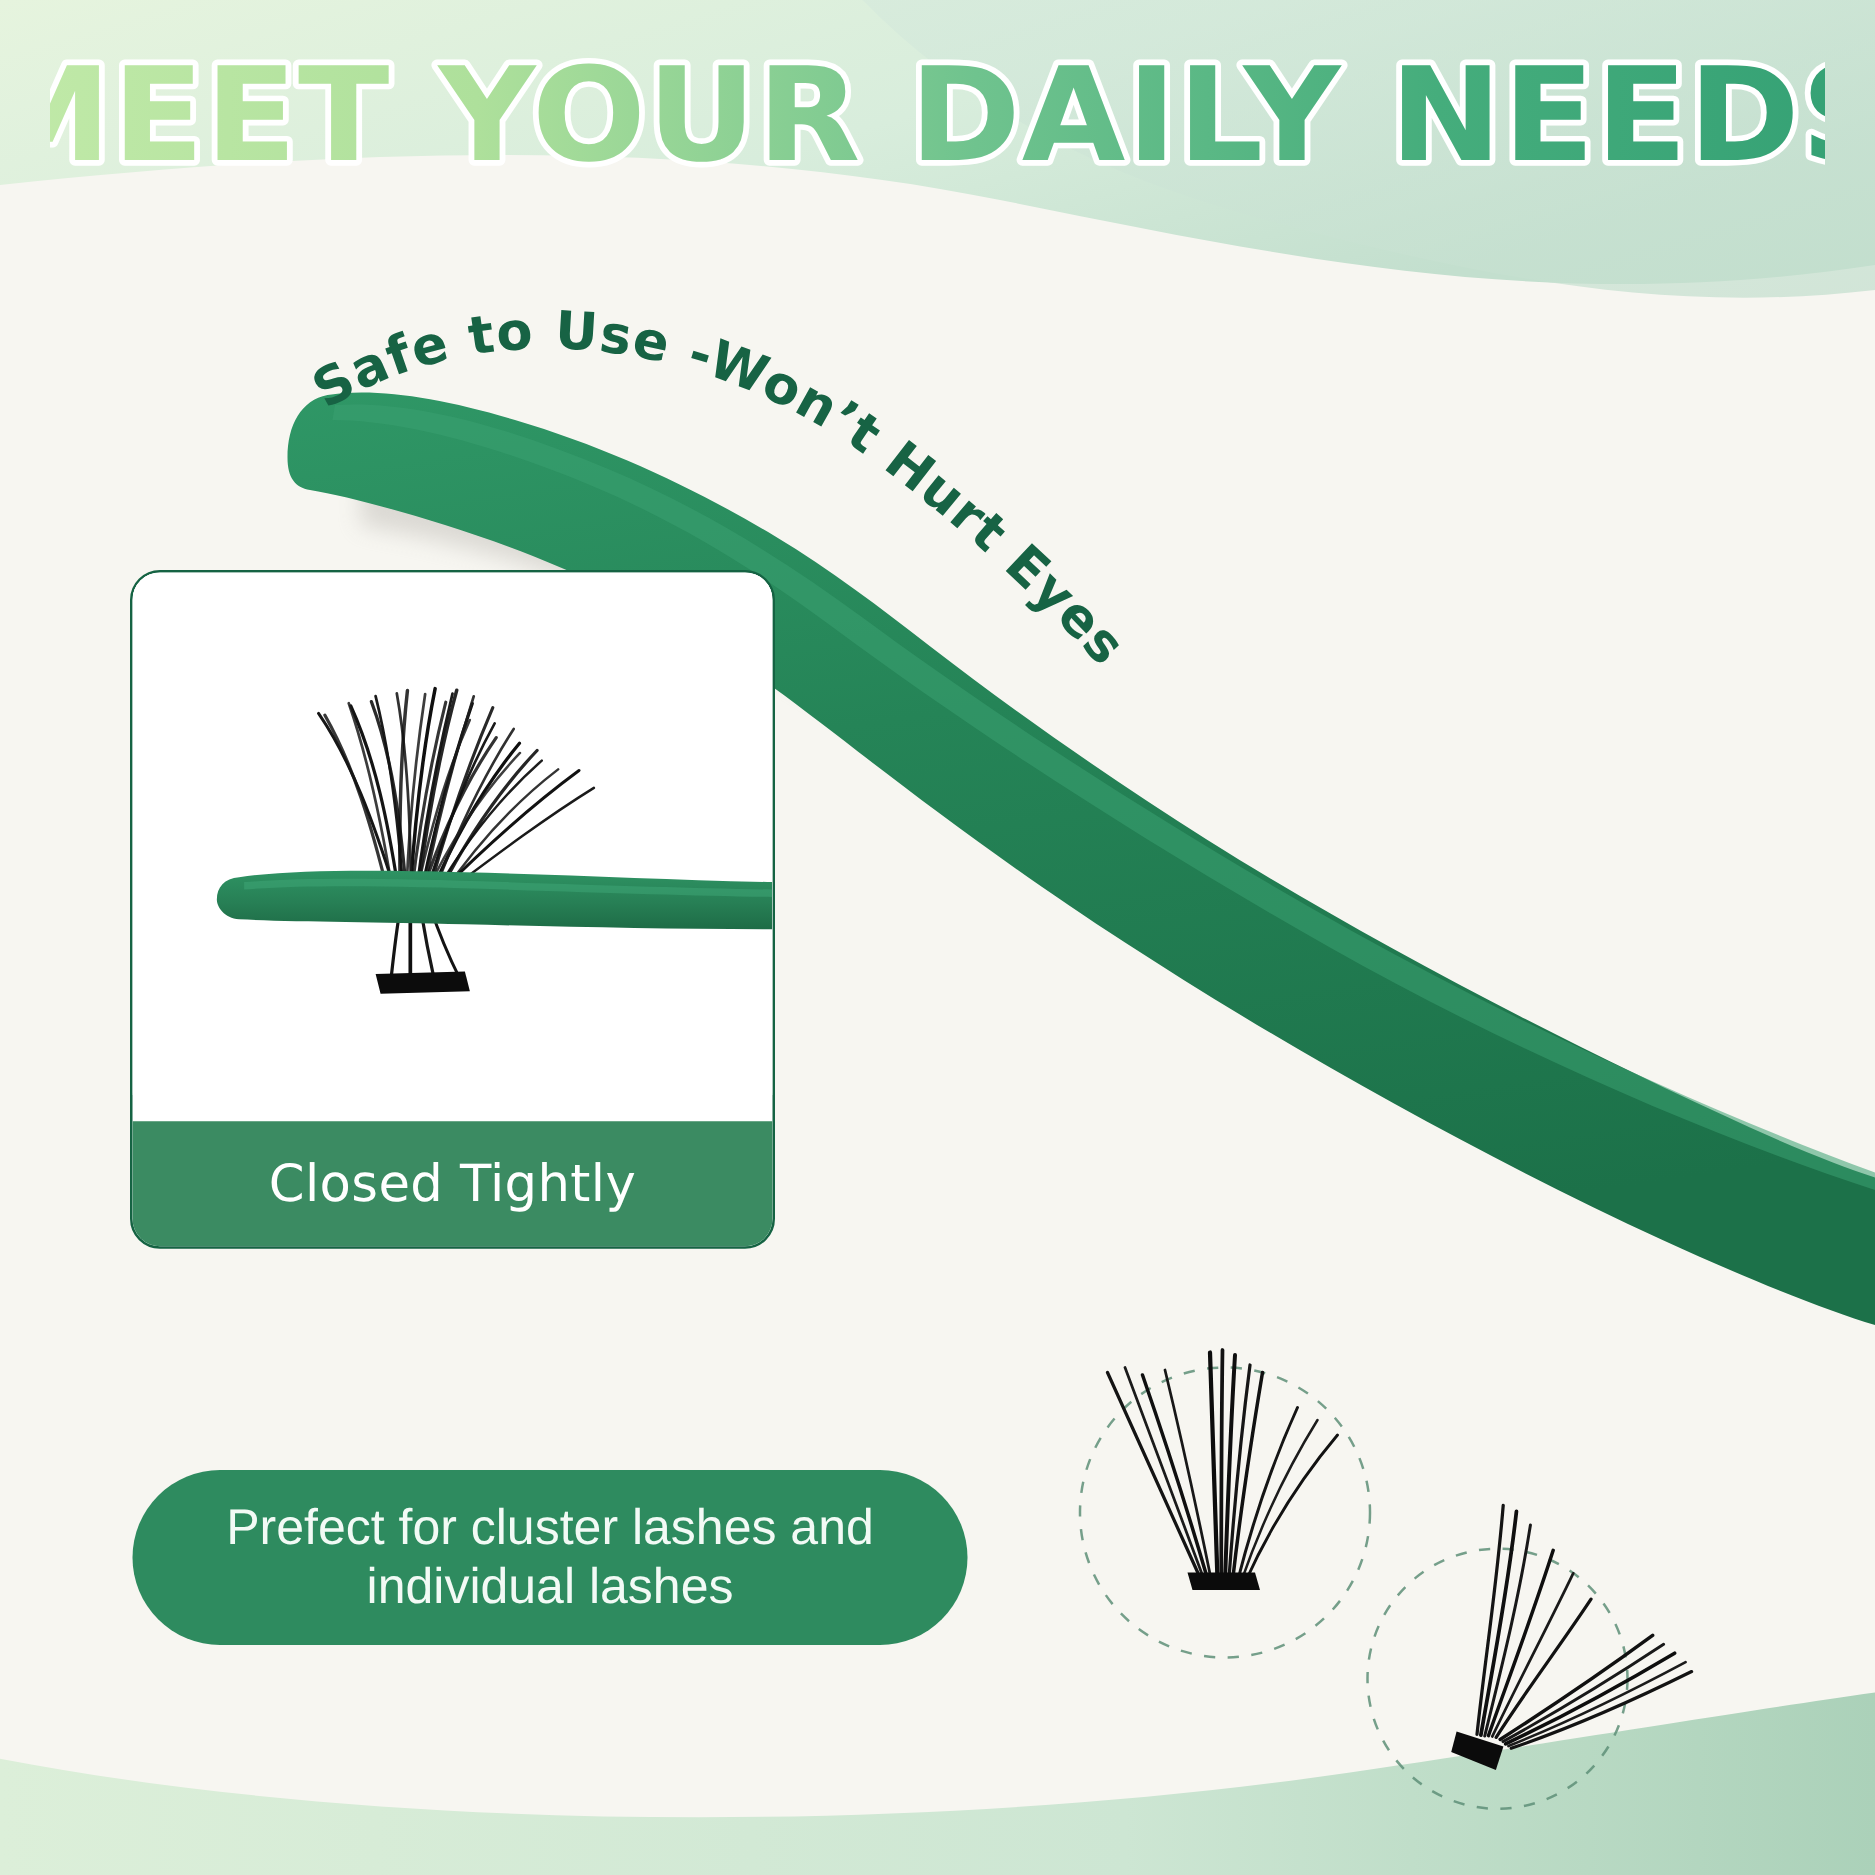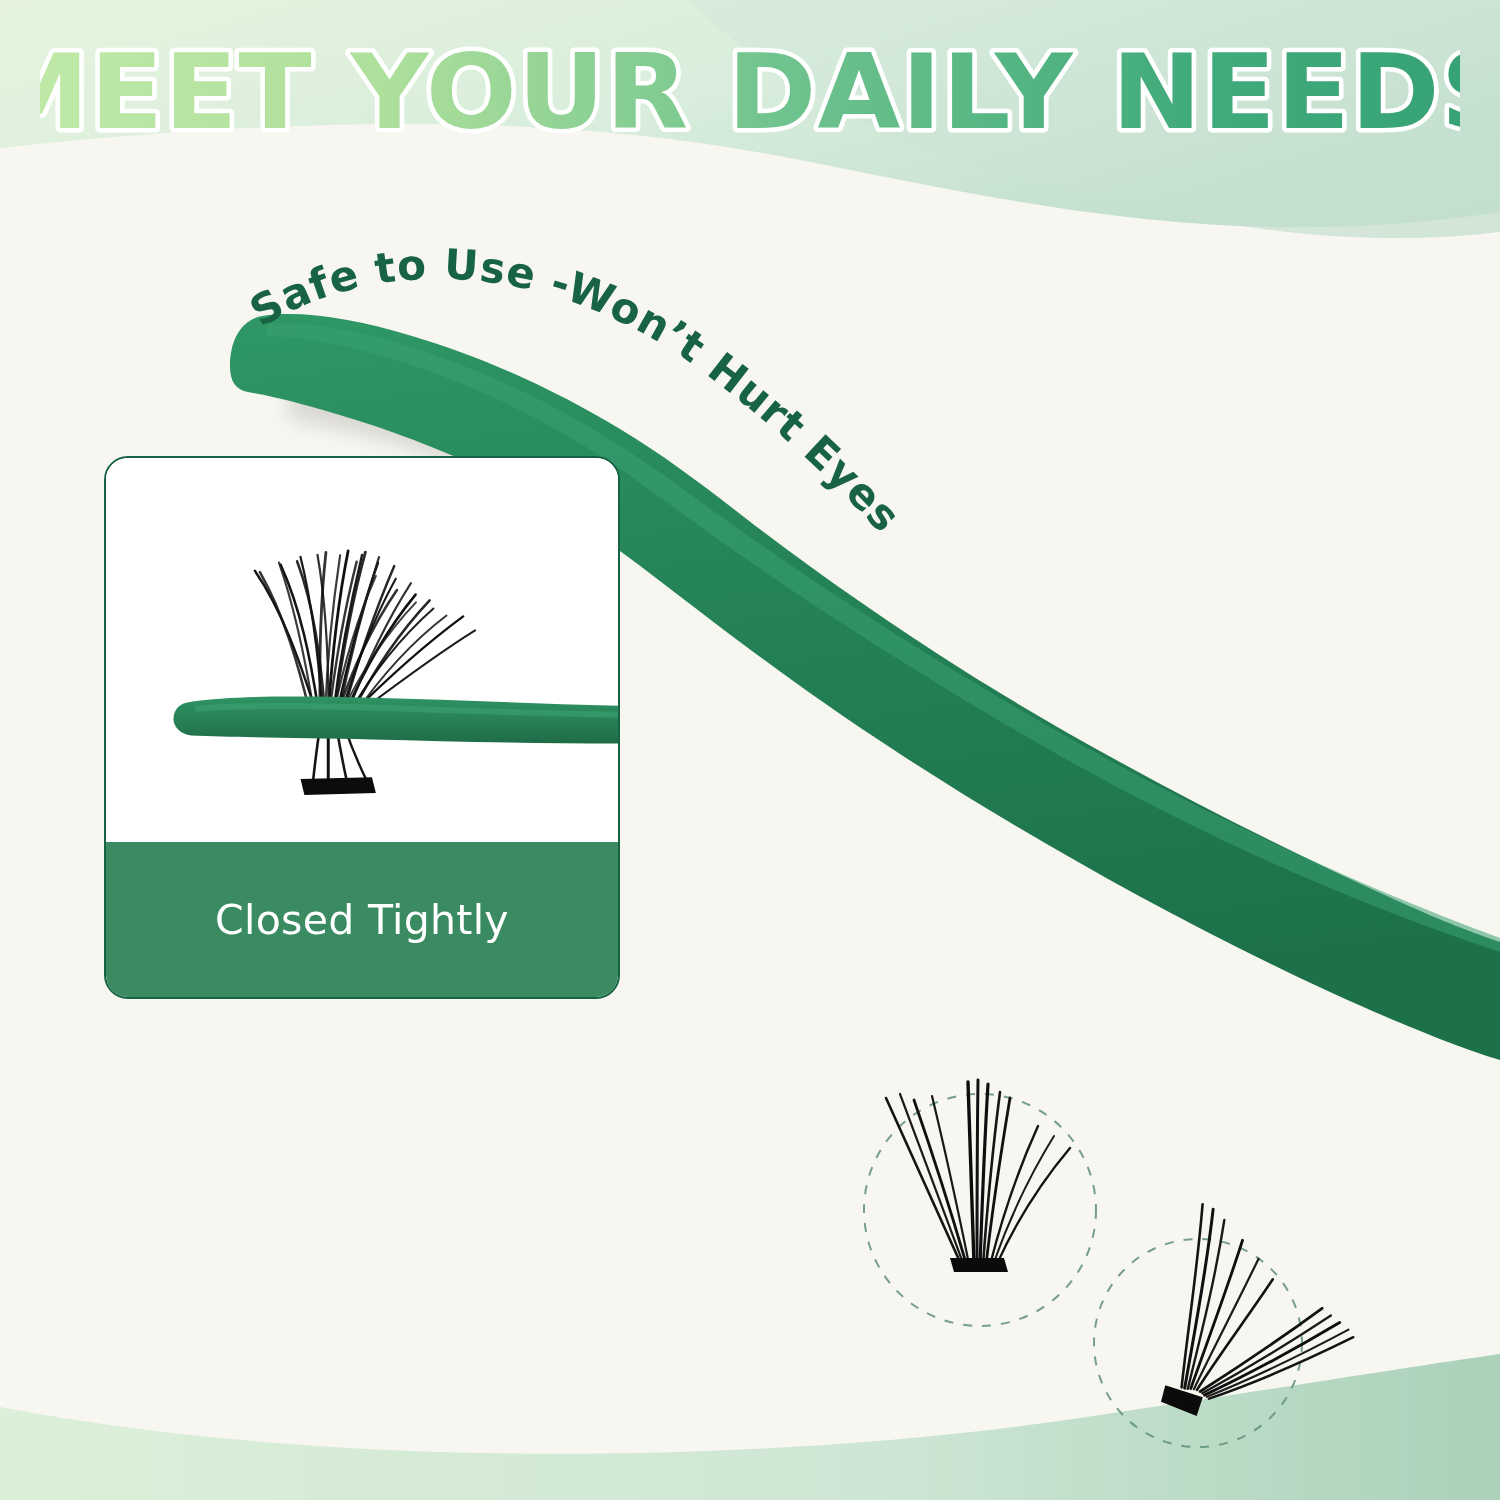--- a/index.html
+++ b/index.html
@@ -78,21 +78,21 @@
     height: 418px;
     background: #FFFFFF;
     overflow: hidden;
   }
   .inset-photo svg { display:block; width: 100%; height: 100%; }
   .inset-caption {
     position: absolute;
     left: 0;
     bottom: 0;
     width: 100%;
-    height: 155px;
+    height: 100px;
     background: #3B8B62;
     display: flex;
     align-items: center;
     justify-content: center;
   }
   .inset-caption-label {
     color: #FFFFFF;
     font-size: 41px;
     font-weight: 400;
     letter-spacing: 0.3px;
@@ -301,20 +301,23 @@
           <path d="M90,248 C140,244 210,245 300,248 C390,251 460,253 516,254 L516,260 C460,259 390,257 300,254 C210,251 140,250 90,254 Z" fill="#3FA878" opacity="0.5"></path>
         </g>
       </svg>
     </div>
 
     <div class="inset-caption">
       <span class="inset-caption-label">Closed Tightly</span>
     </div>
   </div>
 
+  <div class="feature-pill">
+    <span class="feature-pill-label">Prefect for cluster lashes and individual lashes</span>
+  </div>
 
   <div class="lash-swatch" id="lash-swatch-1">
     <svg viewBox="0 0 330 330">
       <circle cx="148" cy="188" r="116" fill="none" stroke="#5E8F78" stroke-width="2" stroke-dasharray="9 10" opacity="0.85"></circle>
       <g>
 
         <path d="M128,240 C102,182 76,124 54,76" stroke="#141414" stroke-width="2.6" fill="none" stroke-linecap="round"></path>
         <path d="M131,241 C110,184 88,126 68,72" stroke="#1b1b1b" stroke-width="2.2" fill="none" stroke-linecap="round"></path>
         <path d="M134,241 C118,186 100,130 82,78" stroke="#101010" stroke-width="2.8" fill="none" stroke-linecap="round"></path>
         <path d="M137,242 C126,188 114,132 100,74" stroke="#181818" stroke-width="2.2" fill="none" stroke-linecap="round"></path>

